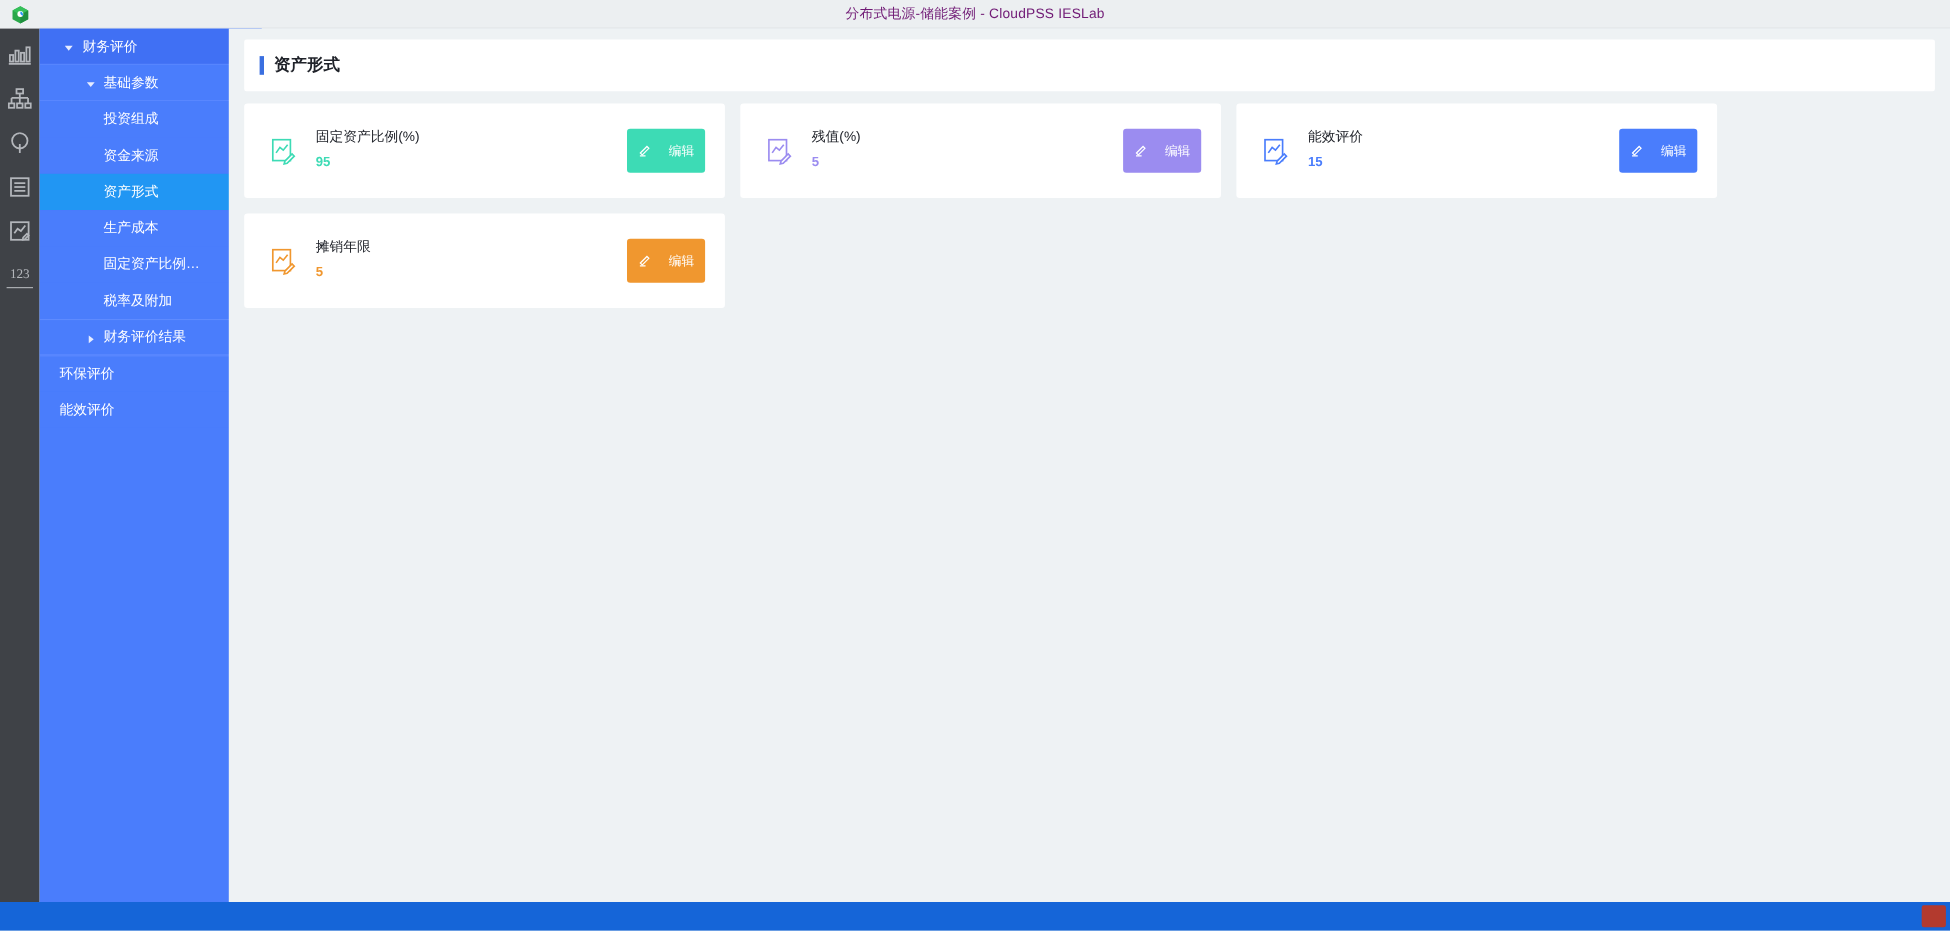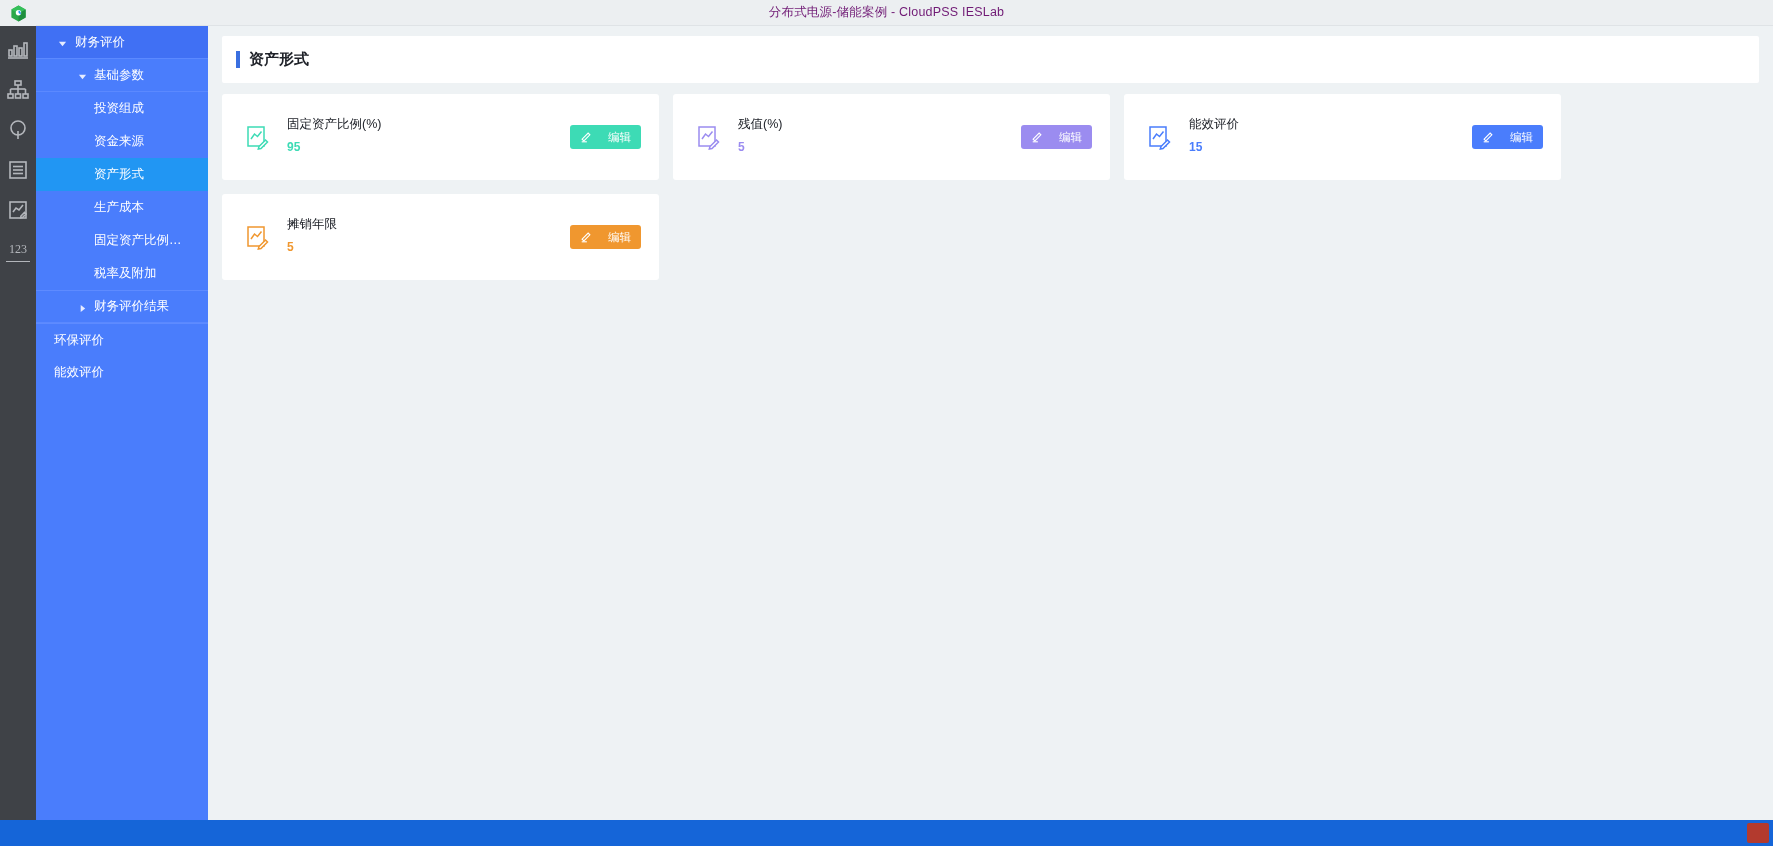--- a/index.html
+++ b/index.html
@@ -78,21 +78,21 @@
   .card{
     width:437px; height:86px; background:#fff; border-radius:3px;
     display:flex; align-items:center; padding:0 18px 0 24px; position:relative;
   }
   .card .ic{ width:24px; height:26px; flex:0 0 24px; margin-right:17px; }
   .card .ic svg{ display:block; }
   .card .meta{ flex:1 1 auto; }
   .card .lbl{ font-size:12.5px; color:#20232a; line-height:17px; }
   .card .val{ font-size:12px; font-weight:bold; line-height:24px; margin-top:2px; }
   .edit-btn{
-    height:24px; min-width:65px; border:none; border-radius:3px; color:#fff;
+    height:40px; min-width:65px; border:none; border-radius:3px; color:#fff;
     font-size:11.5px; display:flex; align-items:center; justify-content:center;
     gap:16px; cursor:pointer; padding:0 10px; font-family:Liberation Serif, serif;
   }
   .edit-btn svg{ display:block; }
 
   
   #taskbar{
     position:absolute; left:0; bottom:0; width:1773px; height:26px;
     background:#1565d8;
   }

